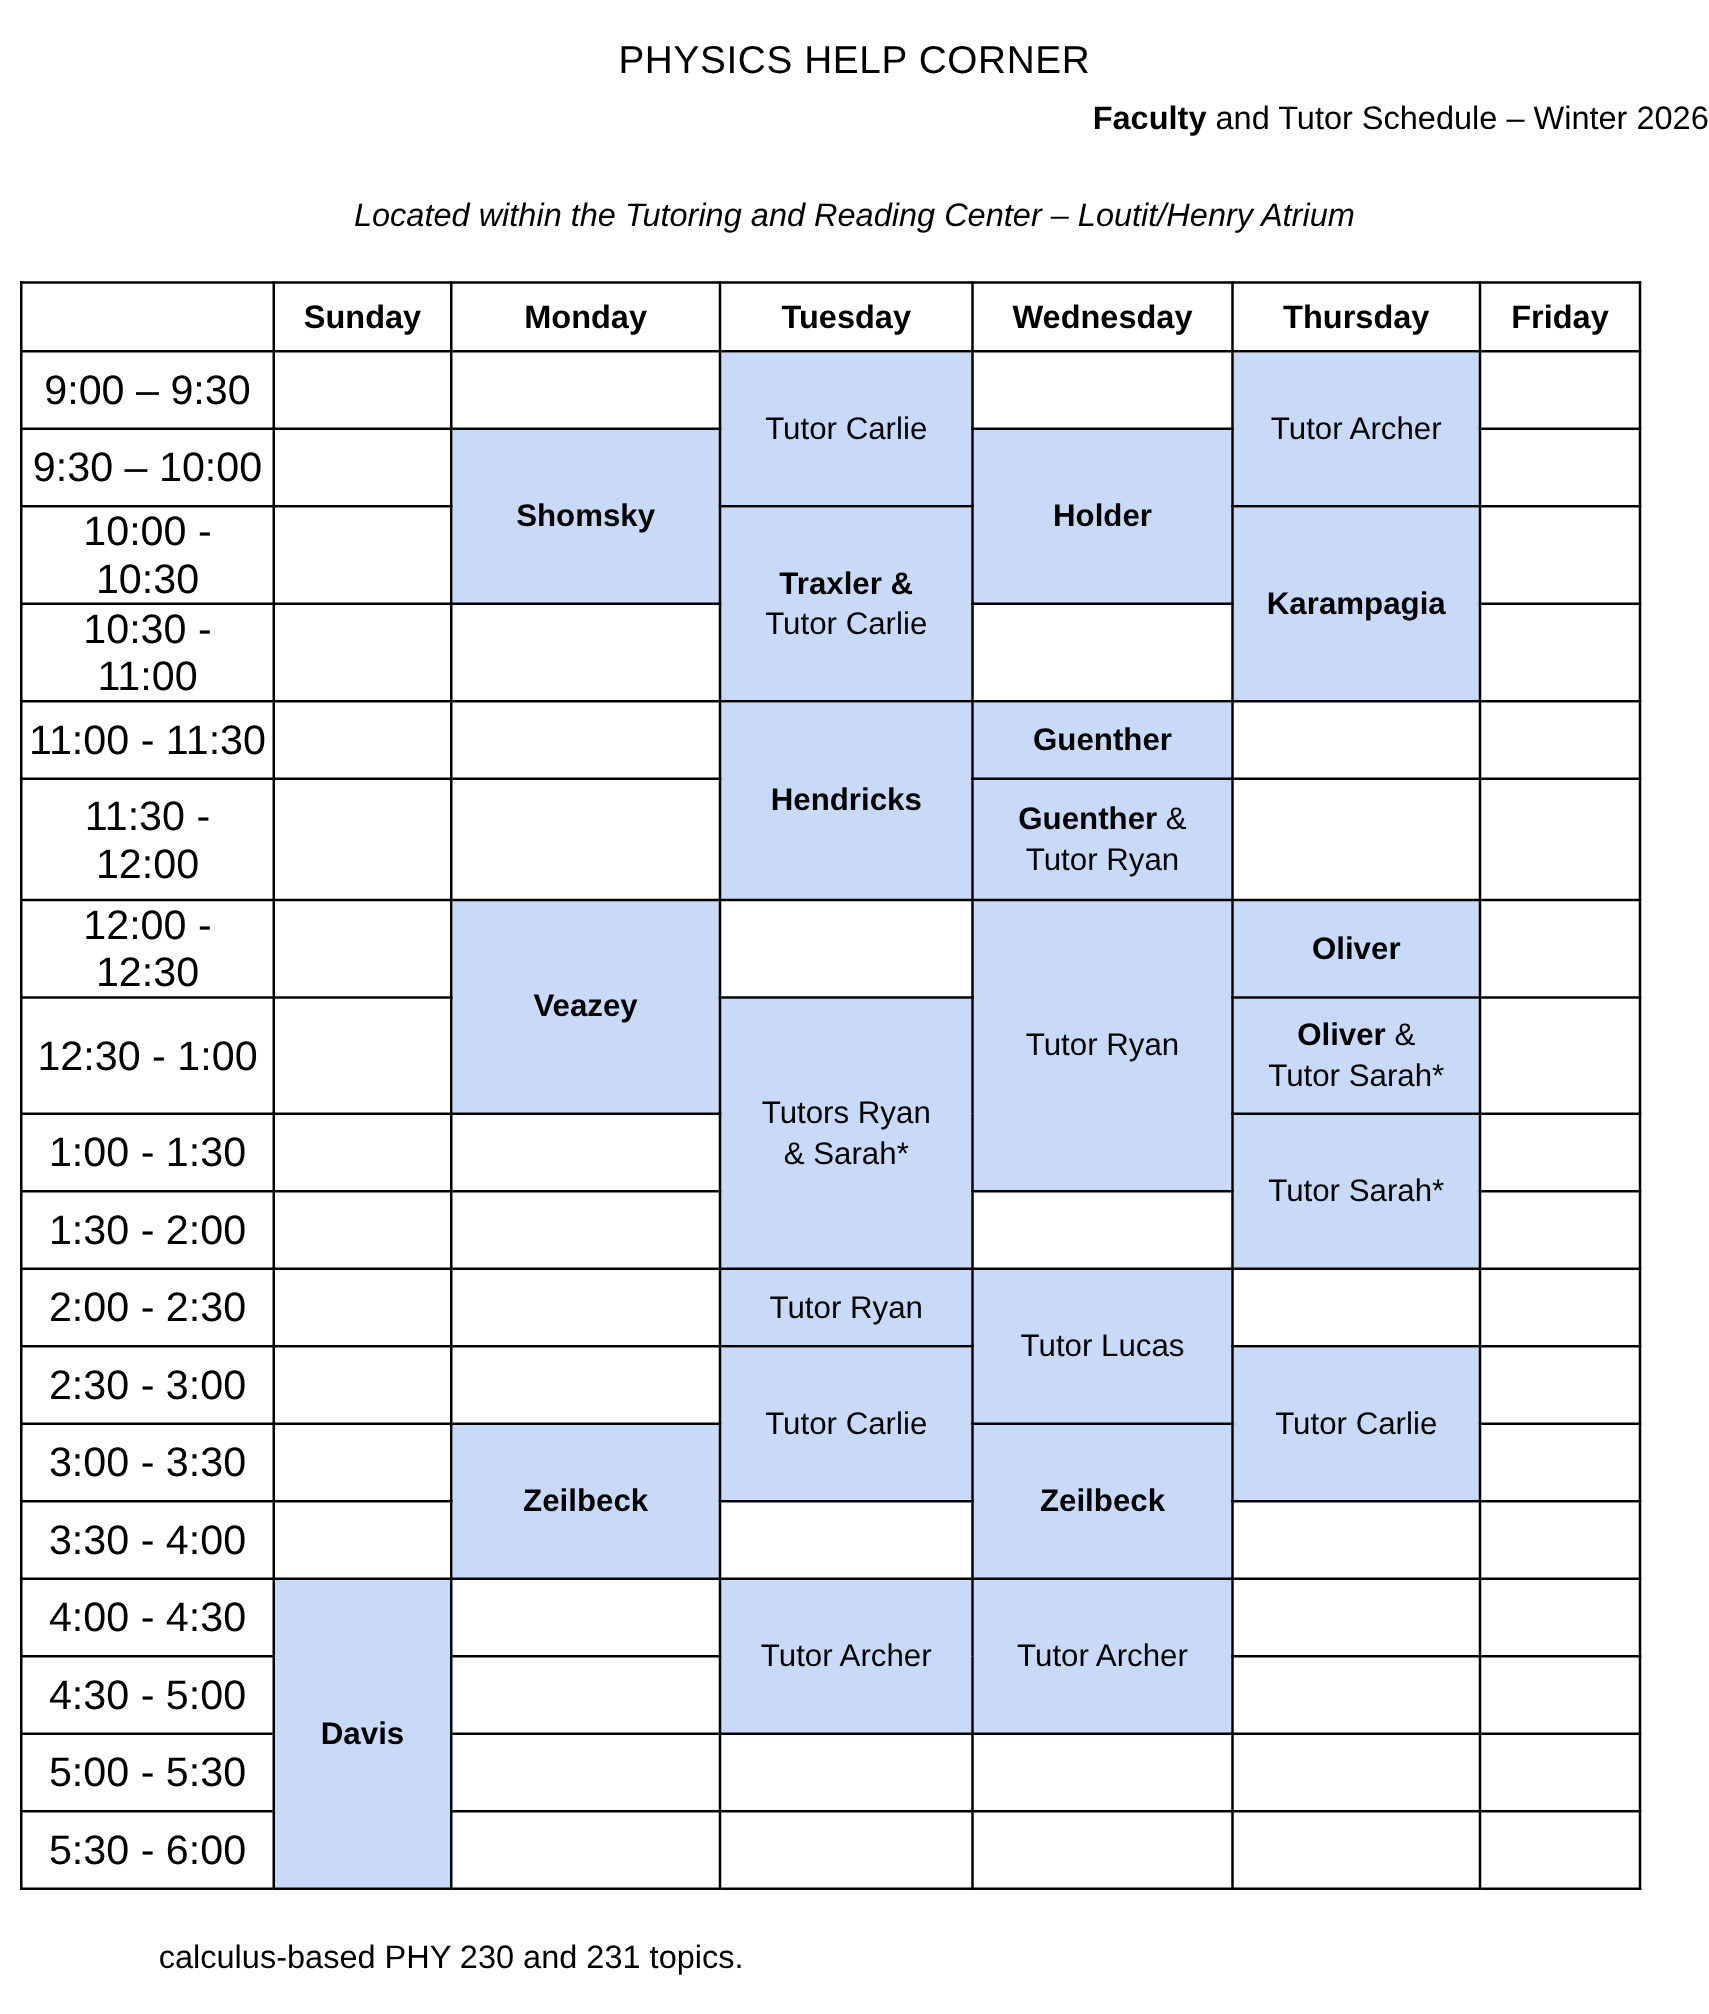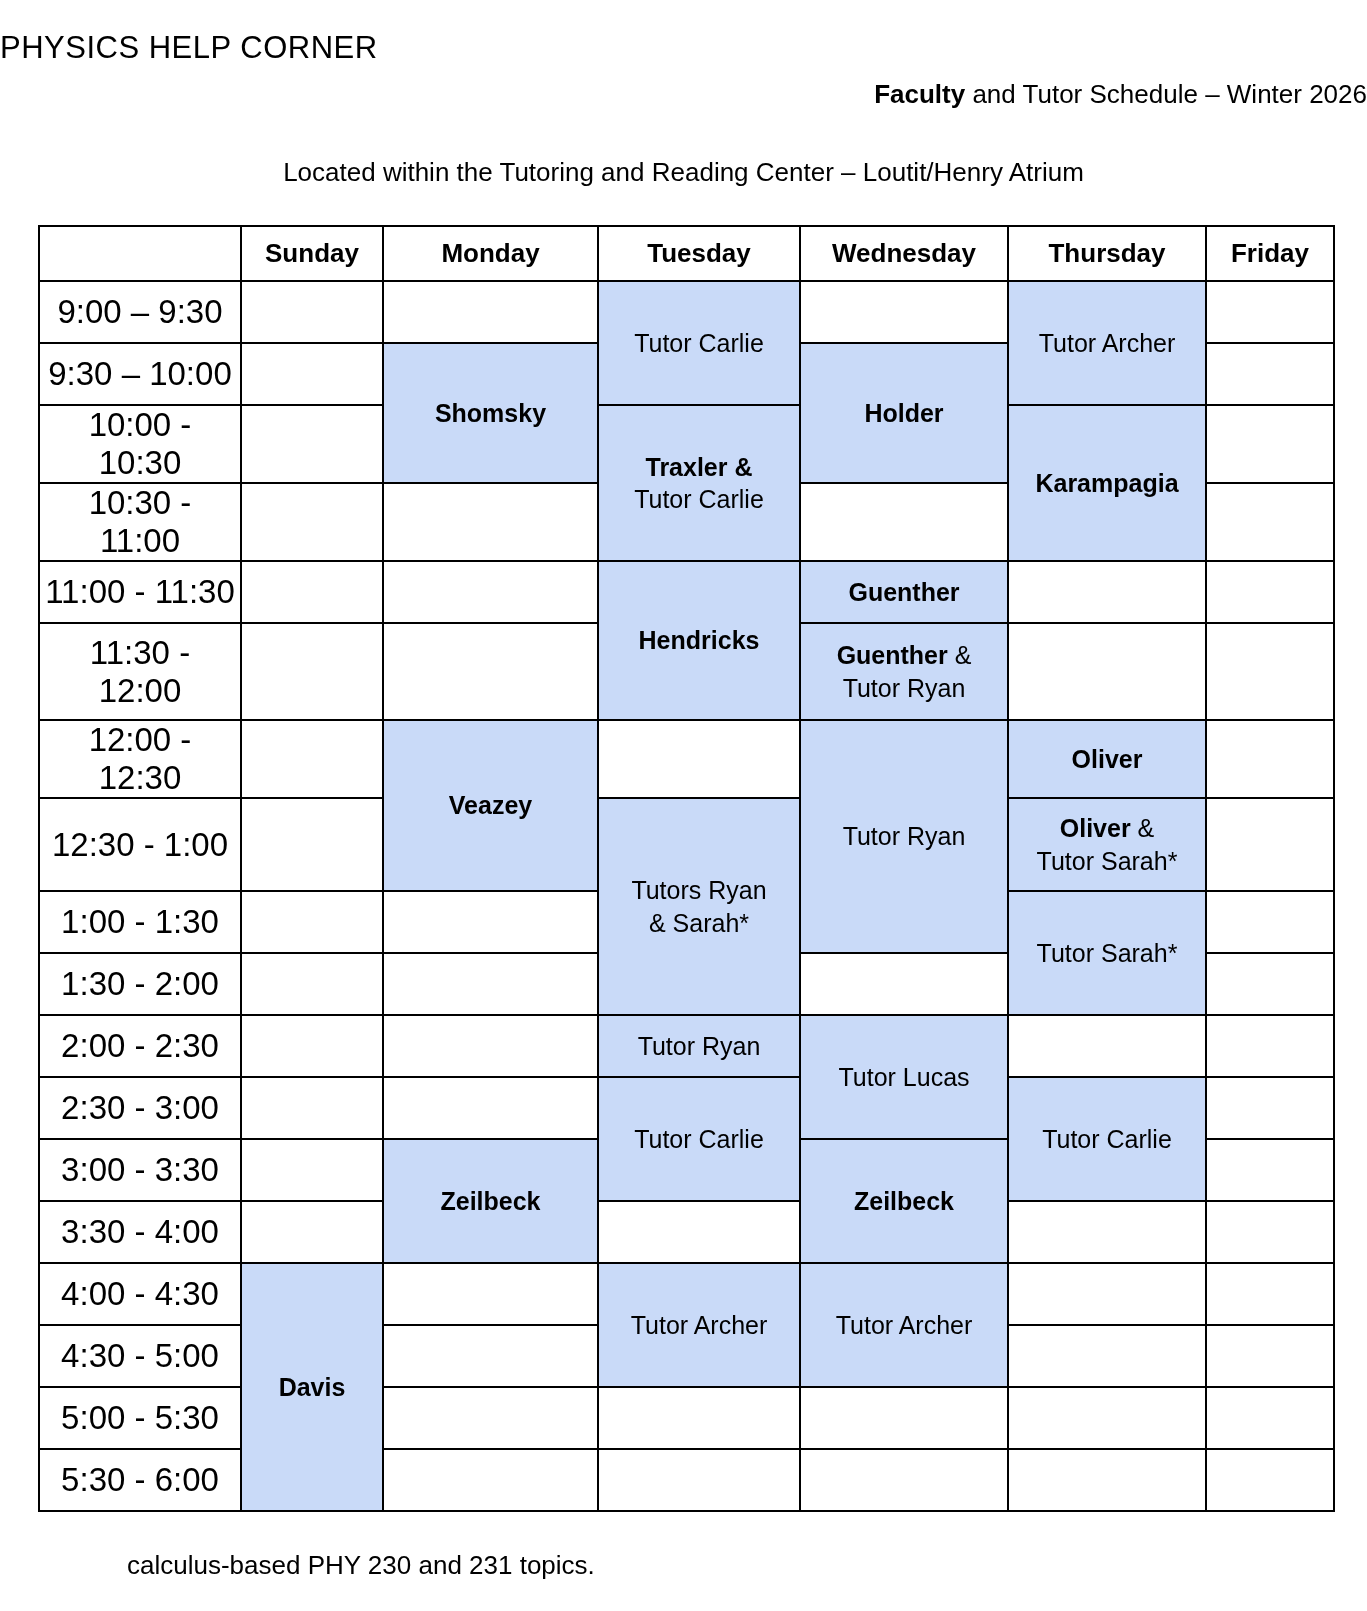--- a/index.html
+++ b/index.html
@@ -6,37 +6,38 @@
   html, body { margin: 0; padding: 0; }
   body {
     width: 1367px; height: 1611px;
     background: #ffffff;
     color: #000000;
     font-family: "Liberation Sans", sans-serif;
     -webkit-font-smoothing: antialiased;
   }
   .page-title {
     margin-top: 30px;
-    text-align: left;
+    text-align: center;
     font-size: 31px;
     letter-spacing: 0.5px;
   }
   .page-subtitle {
     margin-top: 13px;
     text-align: right;
     font-size: 26px;
   }
   .page-subtitle .bold { font-weight: bold; }
   .location-note {
     margin-top: 47px;
     text-align: center;
     font-size: 26px;
+    font-style: italic;
   }
   table.schedule {
-    margin-left: 38px;
+    margin-left: 16px;
     margin-top: 37px;
     border-collapse: collapse;
     table-layout: fixed;
     width: 1295px;
   }
   table.schedule th, table.schedule td {
     border: 2px solid var(--border-c, #000);
     padding: 0 4px;
     text-align: center;
     vertical-align: middle;

